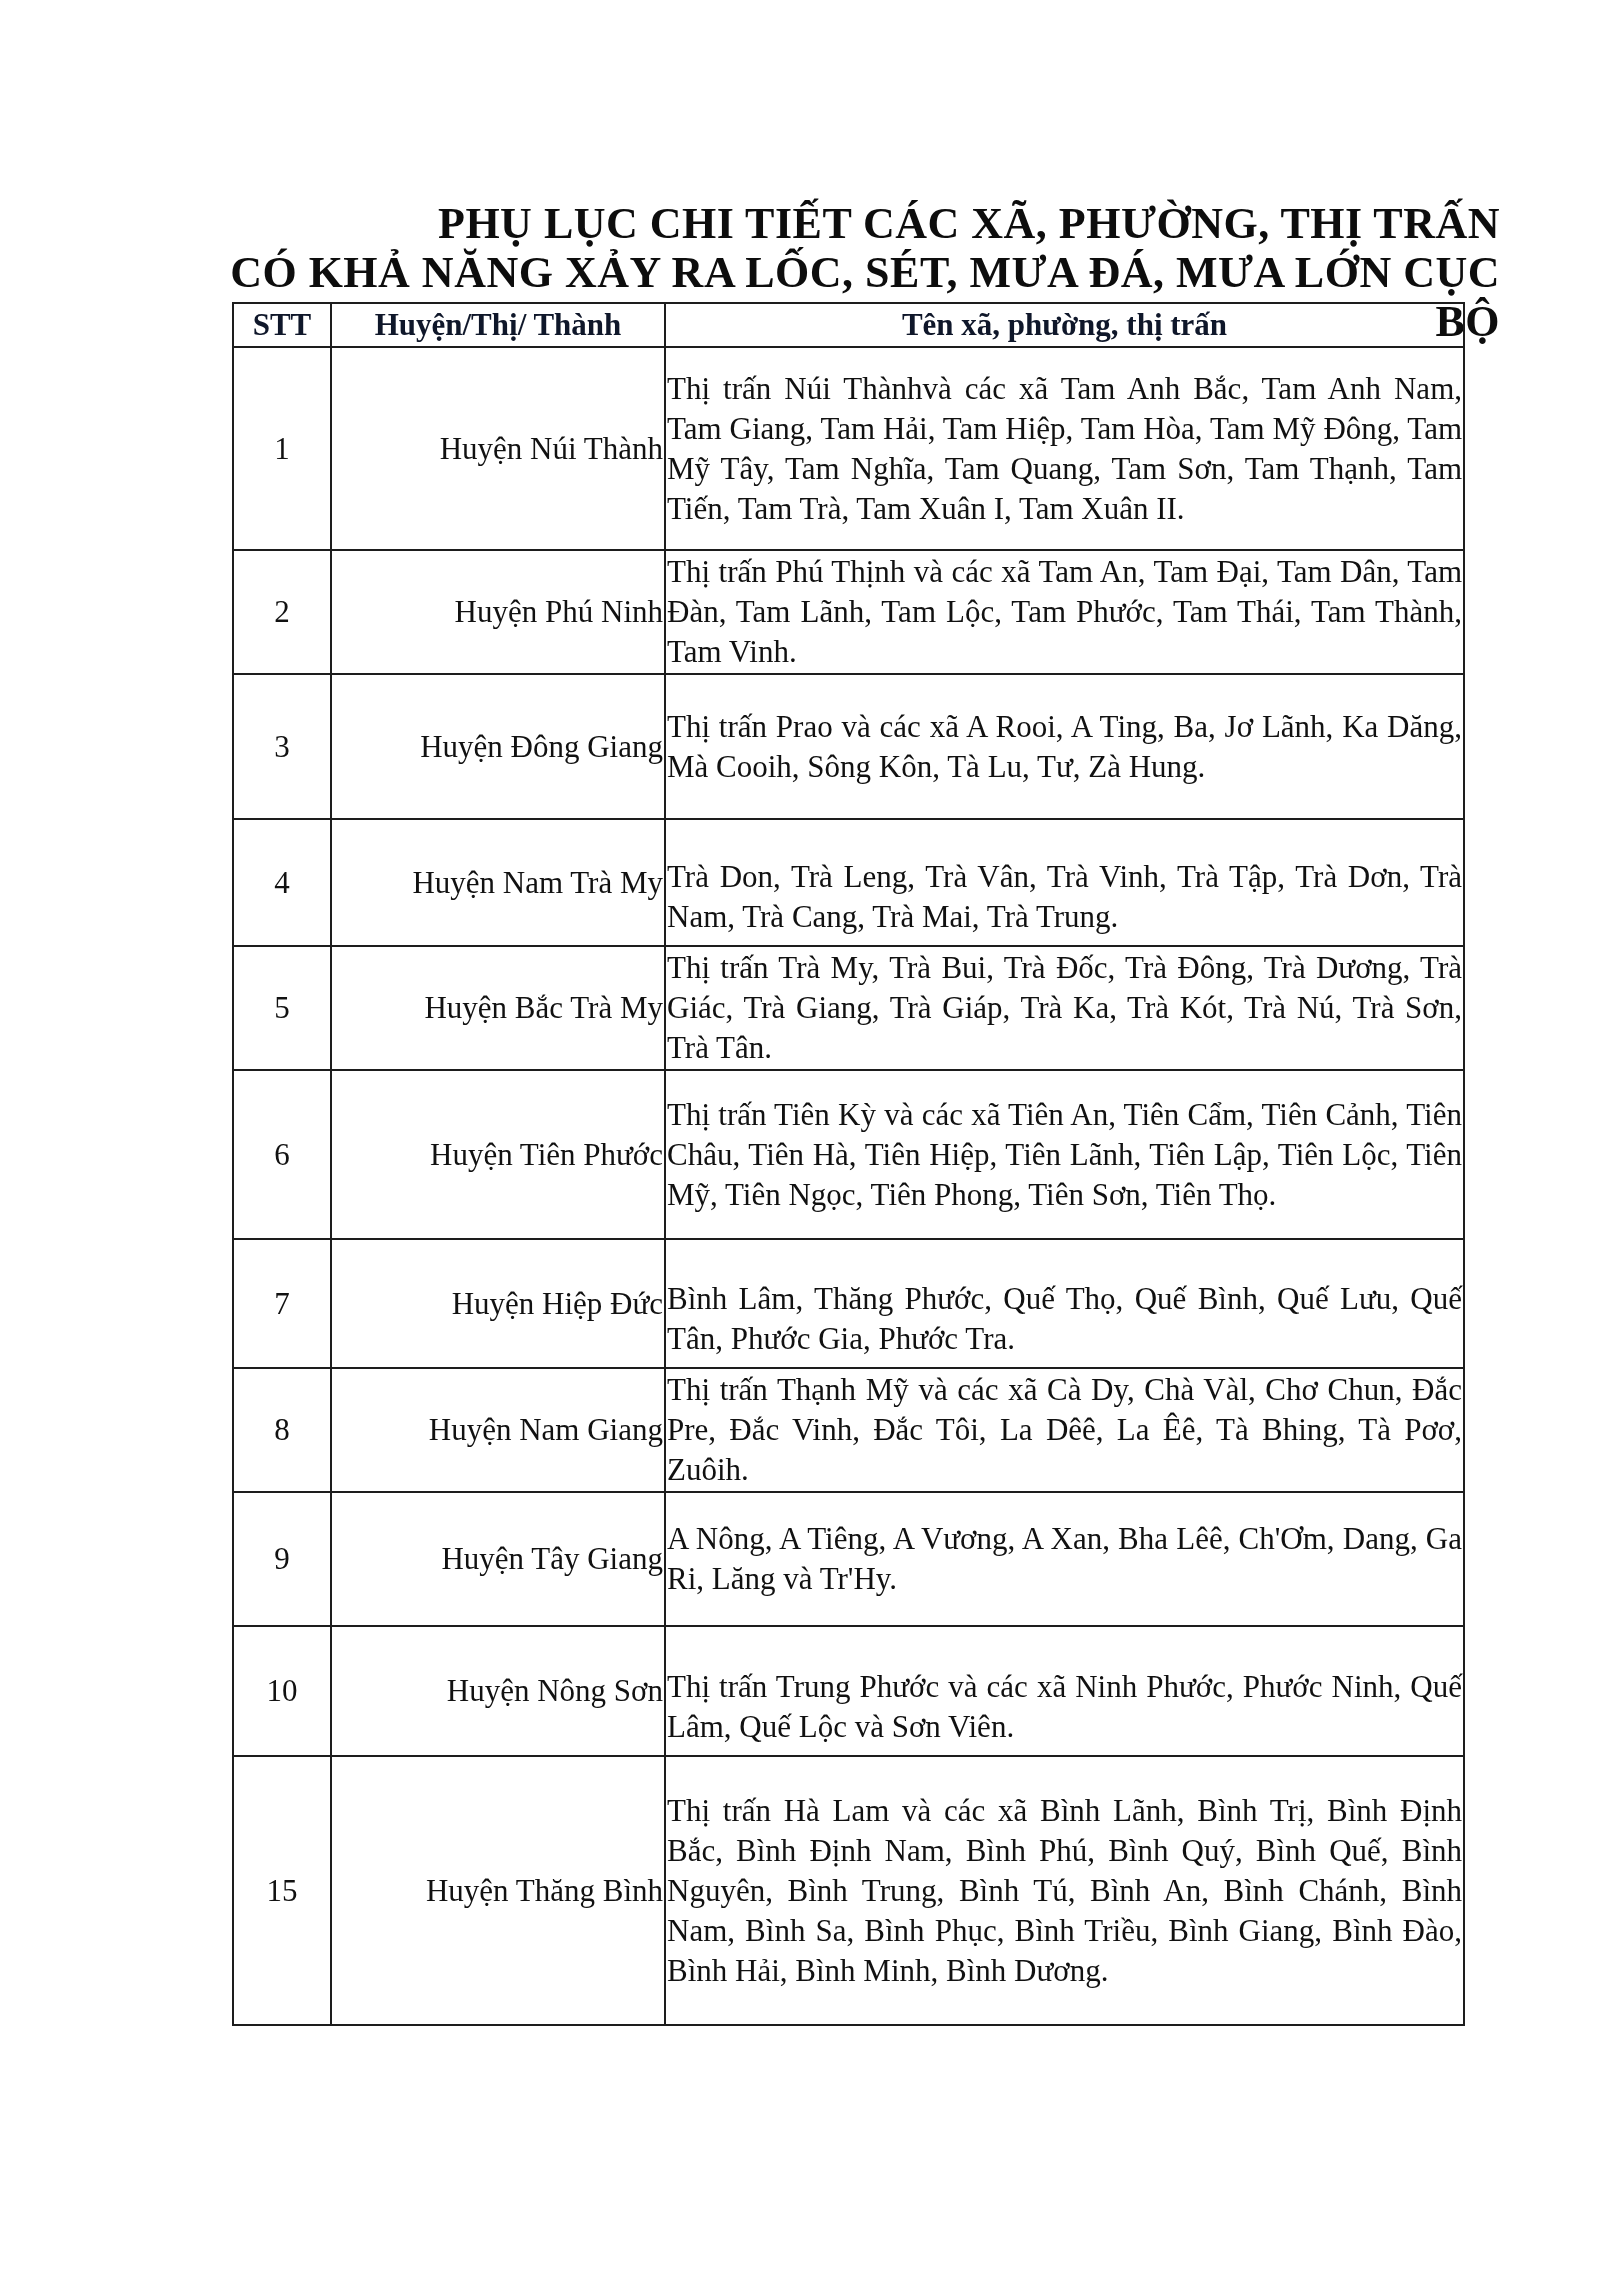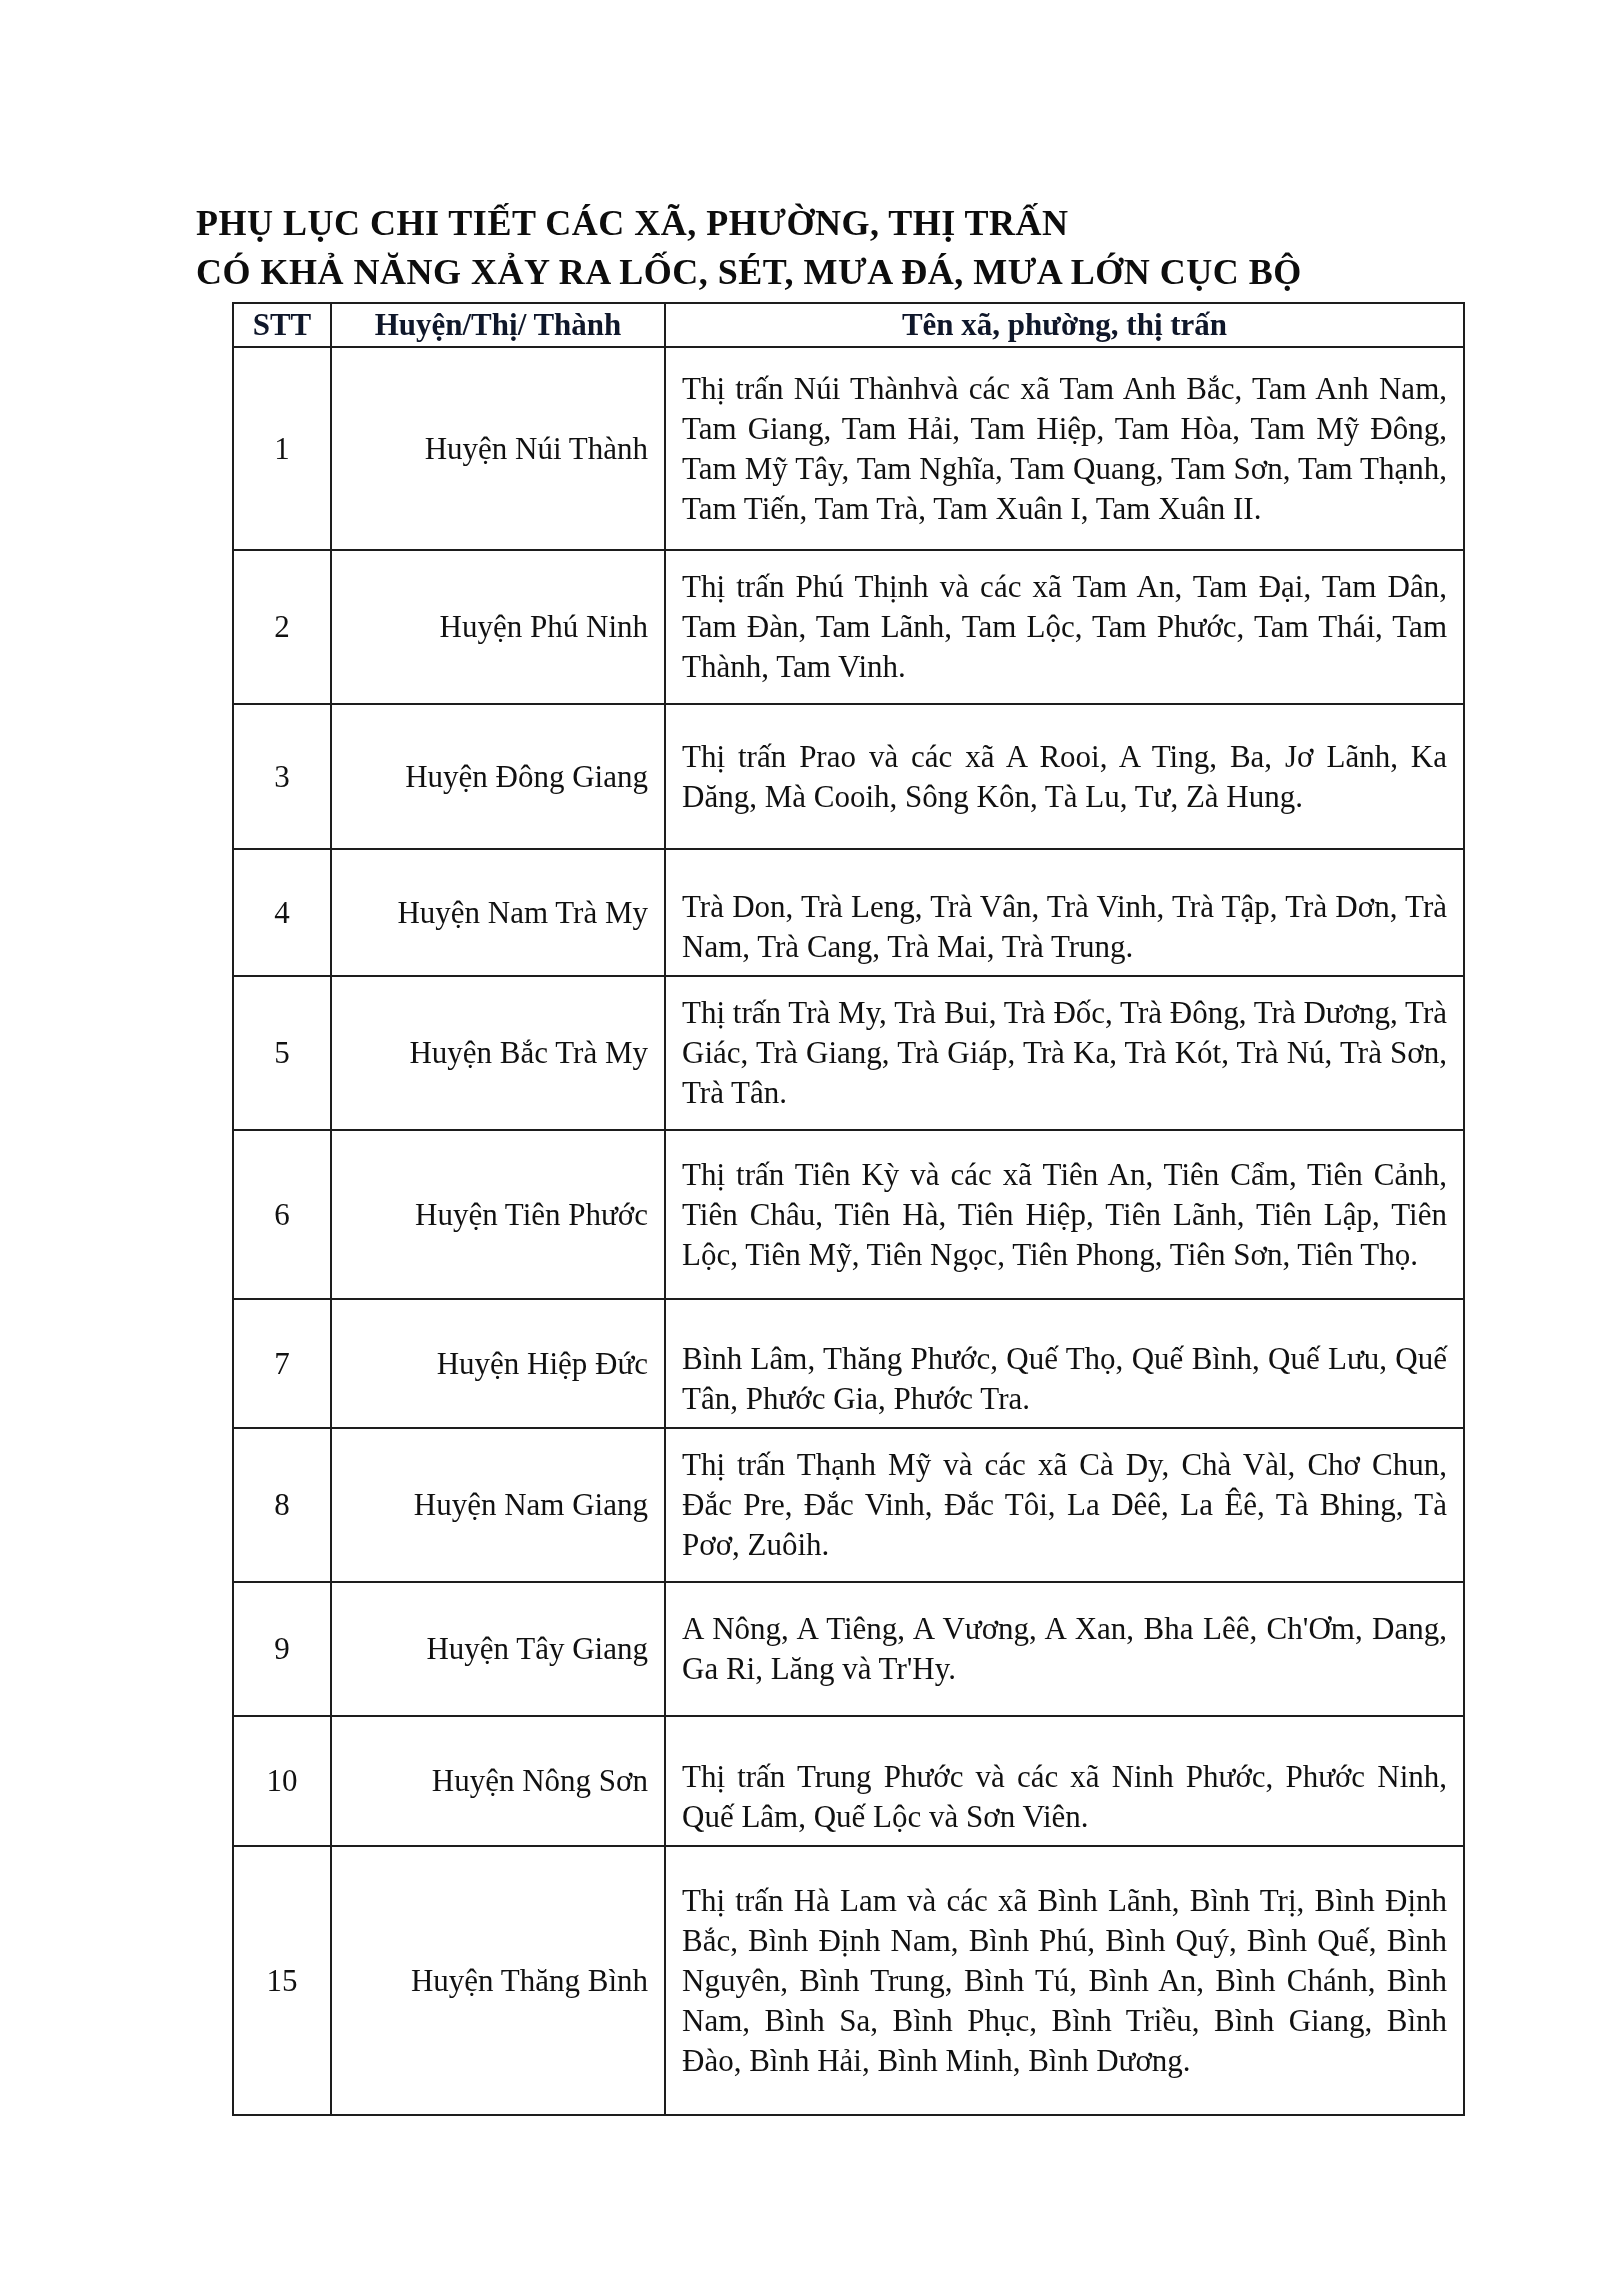--- a/index.html
+++ b/index.html
@@ -11,44 +11,44 @@
     font-family: "Liberation Serif", "DejaVu Serif", serif;
     color: #111111;
     margin: 0 auto;
     overflow: hidden;
   }
   .doc-title {
     position: absolute;
     left: 196px;
     top: 199px;
     width: 1304px;
-    text-align: left;
+    text-align: right;
     font-weight: bold;
-    font-size: 36px;
+    font-size: 44px;
     line-height: 49px;
     letter-spacing: 0.5px;
     color: #0d0d0d;
   }
   table.appendix {
     position: absolute;
     left: 232px;
     top: 302px;
     width: 1231px;
     border-collapse: collapse;
     table-layout: fixed;
   }
   table.appendix col.c-stt      { width: 98px; }
   table.appendix col.c-district { width: 334px; }
   table.appendix col.c-communes { width: 799px; }
   table.appendix th, table.appendix td {
     border: 2px solid #1d1d1d;
     font-size: 31px;
     line-height: 40px;
     vertical-align: middle;
-    padding: 16px;
+    padding: 1px;
   }
   table.appendix thead tr { height: 44px; }
   table.appendix th {
     font-weight: bold;
     text-align: center;
     padding: 1px 3.9px;
     color: #0f172a;
   }
   td.stt-cell      { text-align: center; }
   td.district-cell { text-align: right; padding: 2px 7.8px; }

